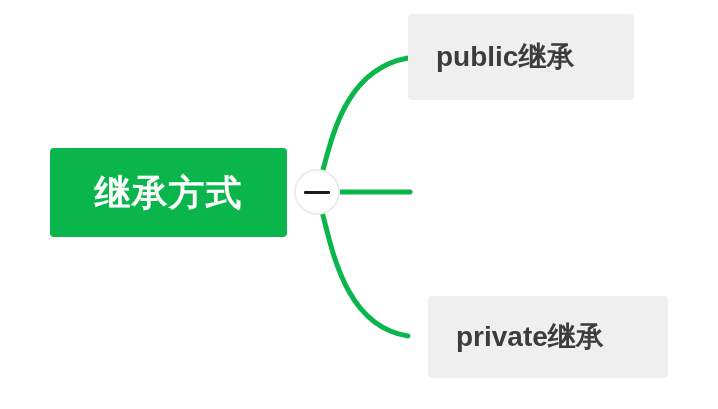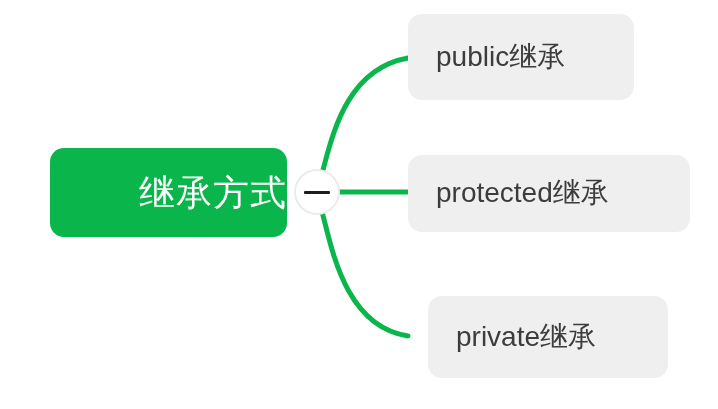--- a/index.html
+++ b/index.html
@@ -24,36 +24,37 @@
     top: 0;
     width: 718px;
     height: 409px;
     pointer-events: none;
   }
   .node {
     position: absolute;
     box-sizing: border-box;
     display: flex;
     align-items: center;
-    border-radius: 14px;
+    border-radius: 4px;
     white-space: nowrap;
+    font-weight: bold;
   }
   .node-label {
     display: block;
     line-height: 1.1;
   }
 
   
   #root-node {
     left: 50px;
     top: 148px;
     width: 237px;
     height: 89px;
     background: #0ab64b;
-    justify-content: flex-end;
+    justify-content: center;
     z-index: 3;
   }
   #root-node .node-label {
     color: #ffffff;
     font-size: 36px;
     letter-spacing: 1px;
   }
 
   
   .child-node {
@@ -130,21 +131,18 @@
   </div>
 
   <div id="collapse-toggle">
     <span class="minus-bar"></span>
   </div>
 
   <div id="child-node-0" class="node child-node">
     <span class="node-label">public继承</span>
   </div>
 
-  <div id="child-node-1" class="node child-node">
-    <span class="node-label">protected继承</span>
-  </div>
 
   <div id="child-node-2" class="node child-node">
     <span class="node-label">private继承</span>
   </div>
 
 </div>
 
 </body></html>

